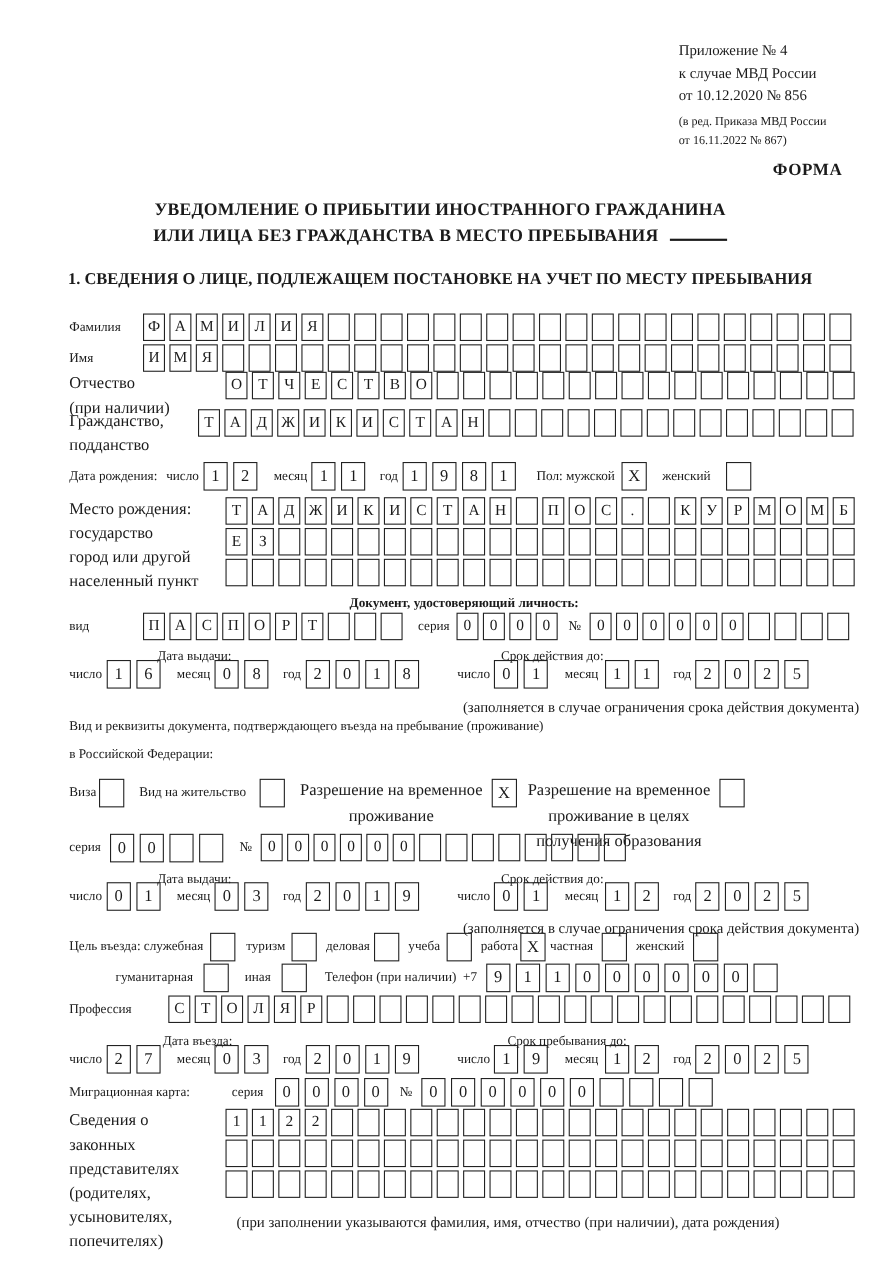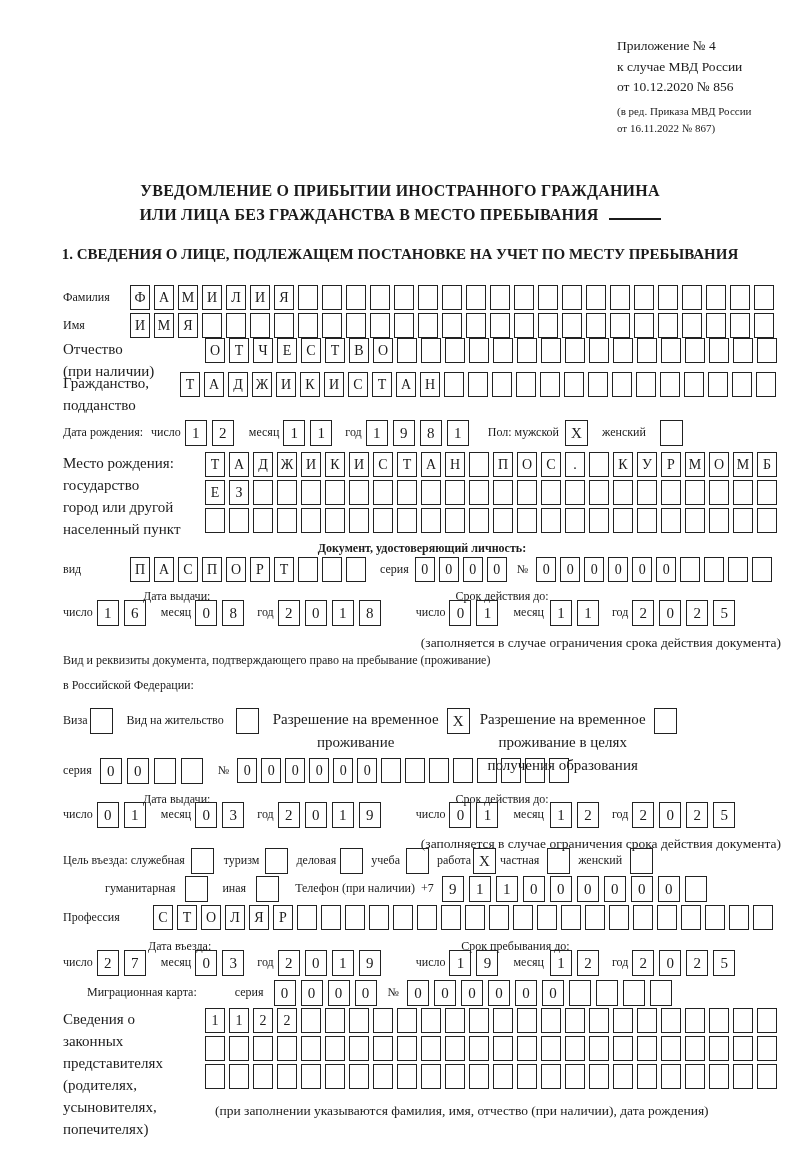--- a/index.html
+++ b/index.html
@@ -35,20 +35,21 @@
 <div class="page">
   <div class="hdr">
     <div>Приложение № 4</div>
     <div>к случае МВД России</div>
     <div>от 10.12.2020 № 856</div>
     <div class="amend-block">
       <div class="amend">(в ред. Приказа МВД России</div>
       <div class="amend">от 16.11.2022 № 867)</div>
     </div>
   </div>
+  <div class="forma">ФОРМА</div>
   <div class="title">
     <div>УВЕДОМЛЕНИЕ О ПРИБЫТИИ ИНОСТРАННОГО ГРАЖДАНИНА</div>
     <div>
       <span>ИЛИ ЛИЦА БЕЗ ГРАЖДАНСТВА В МЕСТО ПРЕБЫВАНИЯ</span><span class="uline"></span>
     </div>
   </div>
   <div class="sect">1. СВЕДЕНИЯ О ЛИЦЕ, ПОДЛЕЖАЩЕМ ПОСТАНОВКЕ НА УЧЕТ ПО МЕСТУ ПРЕБЫВАНИЯ</div>
   <div id="lines">
       <div class="line" style="top: 285px;">
         <span class="lab" style="width: 67px;">Фамилия</span>
@@ -366,21 +367,21 @@
           <div class="cell d">2</div>
           <div class="cell d">0</div>
           <div class="cell d">2</div>
           <div class="cell d">5</div>
         </span>
       </div>
       <div class="line" style="top: 630px;">
         <span class="lab" style="width: 718px; text-align: right; font-size: 13.5px;">(заполняется в случае ограничения срока действия документа)</span>
       </div>
       <div class="line" style="top: 648px;">
-        <span class="lab">Вид и реквизиты документа, подтверждающего право на пребывание (проживание)</span>
+        <span class="lab">Вид и реквизиты документа, подтверждающего въезда на пребывание (проживание)</span>
       </div>
       <div class="line" style="top: 673px;">
         <span class="lab">в Российской Федерации:</span>
       </div>
       <div class="line" style="top: 708px;">
         <span class="lab">Виза</span>
         <div class="chk" style="margin-left: 2px;"></div>
         <span class="lab" style="margin-left: 14px;">Вид на жительство</span>
         <div class="chk" style="margin-left: 12px;"></div>
         <div class="stack c" style="margin-left: 14px;">
@@ -564,21 +565,21 @@
           <div class="cell d">2</div>
         </span>
         <span class="lab" style="margin-left: 8px;">год</span>
         <span class="cells" style="margin-left: 4px;">
           <div class="cell d">2</div>
           <div class="cell d">0</div>
           <div class="cell d">2</div>
           <div class="cell d">5</div>
         </span>
       </div>
-      <div class="line" style="top: 980px; margin-left: 24px;">
+      <div class="line" style="top: 980px;">
         <span class="lab">Миграционная карта:</span>
         <span class="lab" style="margin-left: 38px;">серия</span>
         <span class="cells" style="margin-left: 10px;">
           <div class="cell d">0</div>
           <div class="cell d">0</div>
           <div class="cell d">0</div>
           <div class="cell d">0</div>
         </span>
         <span class="lab" style="margin-left: 6px;">№</span>
         <span class="cells" style="margin-left: 8px;">

